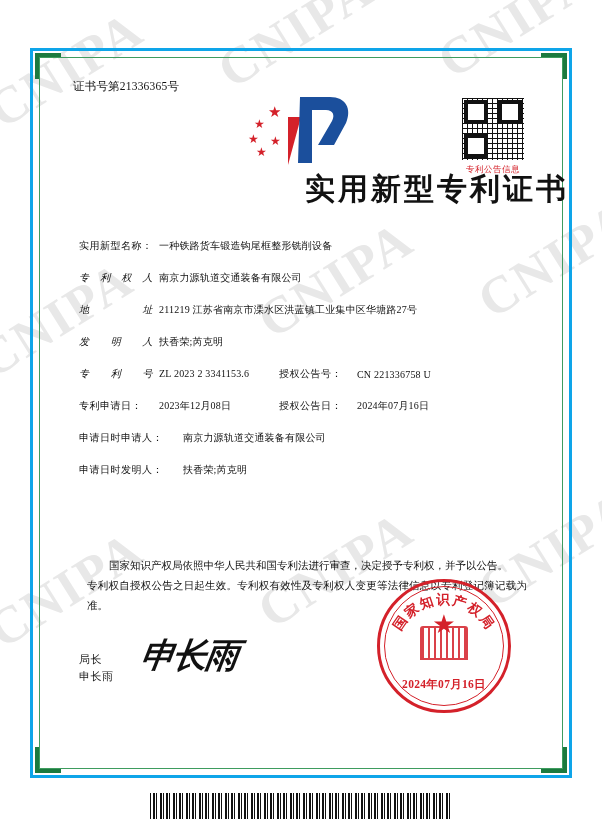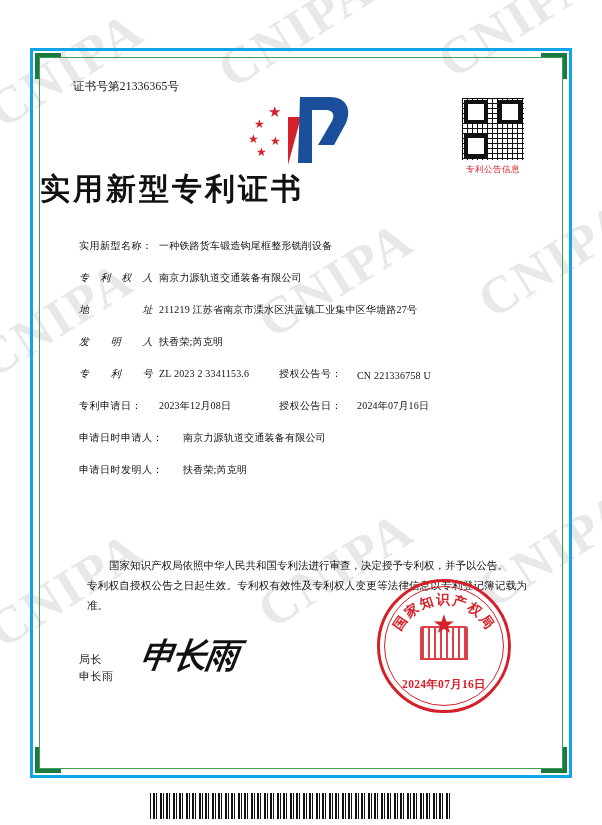--- a/index.html
+++ b/index.html
@@ -162,21 +162,21 @@
     margin-top: 3px;
     font-size: 8.5px;
     color: #d4212a;
     letter-spacing: 0.5px;
   }
 
   .doc-title {
     position: absolute;
     left: 7px; right: 0;
     top: 118px;
-    text-align: left;
+    text-align: right;
     font-size: 30px;
     font-weight: bold;
     letter-spacing: 3px;
     color: #111;
     font-family: Liberation Mono, monospace;
   }
 
   
   .fields {
     position: absolute;
@@ -203,21 +203,21 @@
     width: 74px;
     padding-right: 6px;
     font-style: italic;
   }
   .value {
     color: #111;
     letter-spacing: 0.2px;
   }
   .col2 {
     display: flex;
-    align-items: flex-end;
+    align-items: center;
     margin-left: auto;
     width: 250px;
   }
   .col2 .label { width: 78px; }
 
   .note {
     position: absolute;
     left: 46px;
     right: 42px;
     top: 505px;

